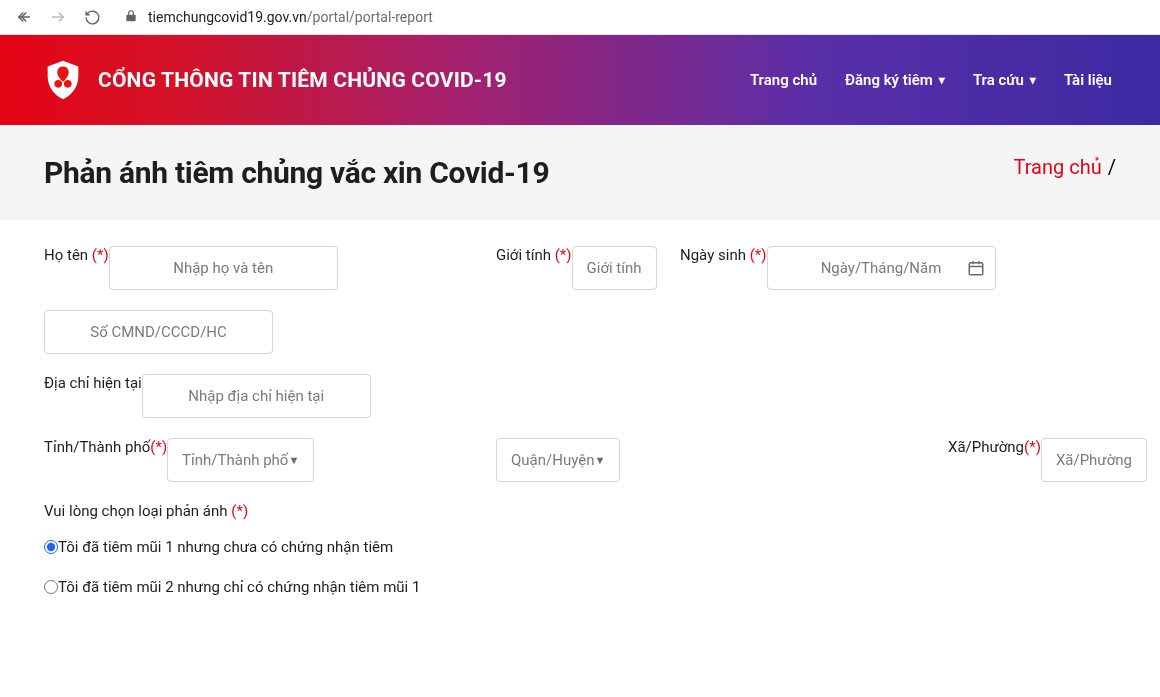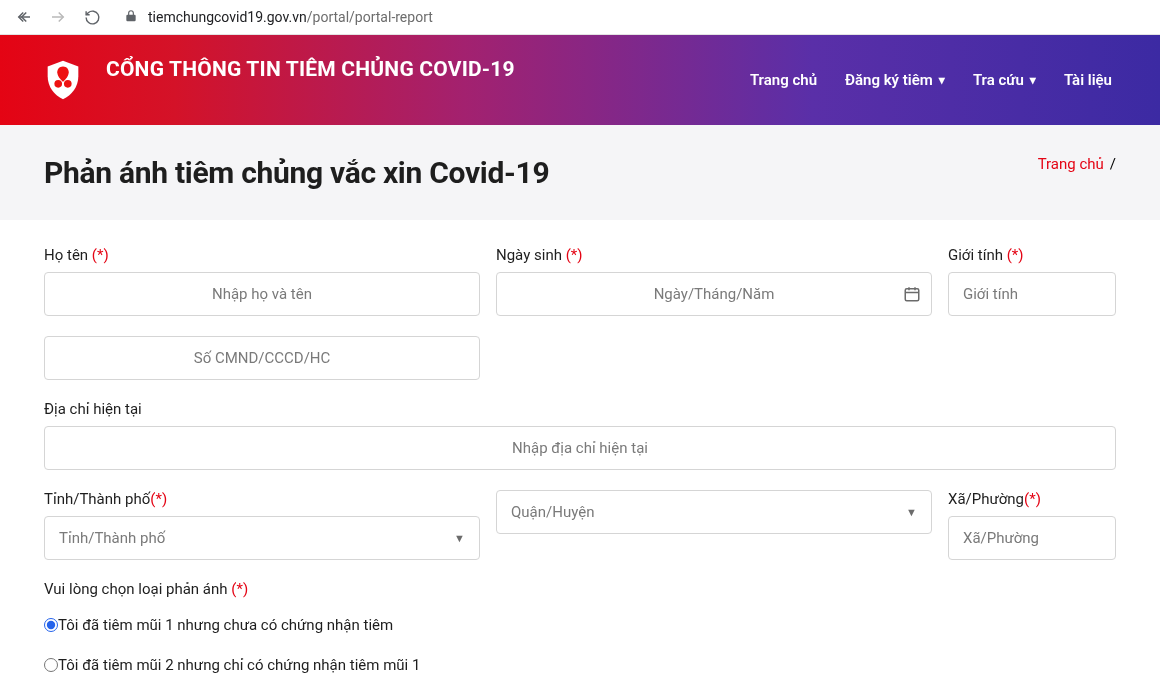--- a/index.html
+++ b/index.html
@@ -9,38 +9,38 @@
     .browser-bar { display: flex; align-items: center; gap: 14px; padding: 6px 14px; height: 35px; background: #fff; border-bottom: 1px solid #e3e3e3; }
     .nav-btn { color: #5f6368; display: flex; align-items: center; justify-content: center; cursor: pointer; width: 20px; }
     .nav-btn.disabled { color: #b9b9b9; }
     .url-pill { flex: 1; display: flex; align-items: center; gap: 10px; padding: 0 8px; color: #202124; font-size: 14px; }
     .lock { color: #5f6368; }
     .url-host { color: #202124; }
     .url-path { color: #6d6d6d; }
 
     
     .site-header { background: linear-gradient(90deg, #e40414 0%, #d41228 15%, #a3216f 40%, #5a2fa8 70%, #3c2aa3 100%); color: #fff; display: flex; align-items: center; justify-content: space-between; padding: 16px 48px 16px 40px; height: 90px; }
-    .brand { display: flex; align-items: flex-start; gap: 20px; }
+    .brand { display: flex; align-items: center; gap: 12px; }
     .brand-title { font-size: 21px; font-weight: 700; letter-spacing: 0.2px; }
     .logo { width: 46px; height: 46px; }
     .nav { display: flex; align-items: center; gap: 28px; font-size: 15px; font-weight: 600; }
     .nav-item { display: flex; align-items: center; gap: 6px; cursor: pointer; }
     .chev { font-size: 12px; }
 
     
     .page-titlebar { background: #f5f5f7; display: flex; align-items: flex-start; justify-content: space-between; padding: 30px 44px; }
     .page-title { font-size: 30px; font-weight: 700; color: #1e1e1e; letter-spacing: -0.3px; }
-    .breadcrumb { font-size: 15px; color: #000; }
+    .breadcrumb { font-size: 20px; color: #000; }
     .breadcrumb a { color: #e40414; text-decoration: none; cursor: pointer; }
     .breadcrumb .sep { color: #000; margin-left: 6px; }
 
     
     .form-wrap { padding: 26px 44px 0 44px; }
     .row { display: flex; gap: 16px; margin-bottom: 20px; }
-    .field { display: flex; flex-direction: column; }
+    .field { display: flex; }
     .w-full { flex: 1 1 100%; }
     .label { font-size: 15px; color: #1e1e1e; margin-bottom: 8px; }
     .req { color: #e40414; }
     .input, .select { height: 44px; border: 1px solid #d5d5d5; border-radius: 4px; padding: 0 14px; font-size: 15px; color: #333; display: flex; align-items: center; background: #fff; position: relative; }
     .input input { border: none; outline: none; width: 100%; font-size: 15px; color: #333; background: transparent; text-align: center; }
     .input input::placeholder, .select .ph { color: #7a7a7a; }
     .select { justify-content: space-between; cursor: pointer; }
     .select .caret { color: #6b6b6b; font-size: 11px; }
     .date-icon { color: #6b6b6b; position: absolute; right: 10px; display:flex; }
 
@@ -131,39 +131,39 @@
 
   <div class="row">
 
     <div class="field col-a">
       <div class="label"><span>Họ tên</span> <span class="req">(*)</span></div>
       <div class="input">
           <input placeholder="Nhập họ và tên" style="">
         </div>
     </div>
 
+    <div class="field col-c">
+      <div class="label"><span>Giới tính</span> <span class="req">(*)</span></div>
+      <div class="select">
+        <span class="ph">Giới tính</span>
+      </div>
+    </div>
+
     <div class="field col-b">
       <div class="label"><span>Ngày sinh</span> <span class="req">(*)</span></div>
       <div class="input">
         <input placeholder="Ngày/Tháng/Năm" style="">
         <span class="date-icon">
           <svg width="18" height="18" viewBox="0 0 24 24" fill="none" stroke="currentColor" stroke-width="2">
               <rect x="3" y="5" width="18" height="16" rx="2"></rect>
               <line x1="3" y1="10" x2="21" y2="10"></line>
               <line x1="8" y1="3" x2="8" y2="7"></line>
               <line x1="16" y1="3" x2="16" y2="7"></line>
             </svg>
         </span>
-      </div>
-    </div>
-
-    <div class="field col-c">
-      <div class="label"><span>Giới tính</span> <span class="req">(*)</span></div>
-      <div class="select">
-        <span class="ph">Giới tính</span>
       </div>
     </div>
   </div>
 
   <div class="row">
 
 
     <div class="field col-b">
       <div class="input">
           <input placeholder="Số CMND/CCCD/HC" style="">

